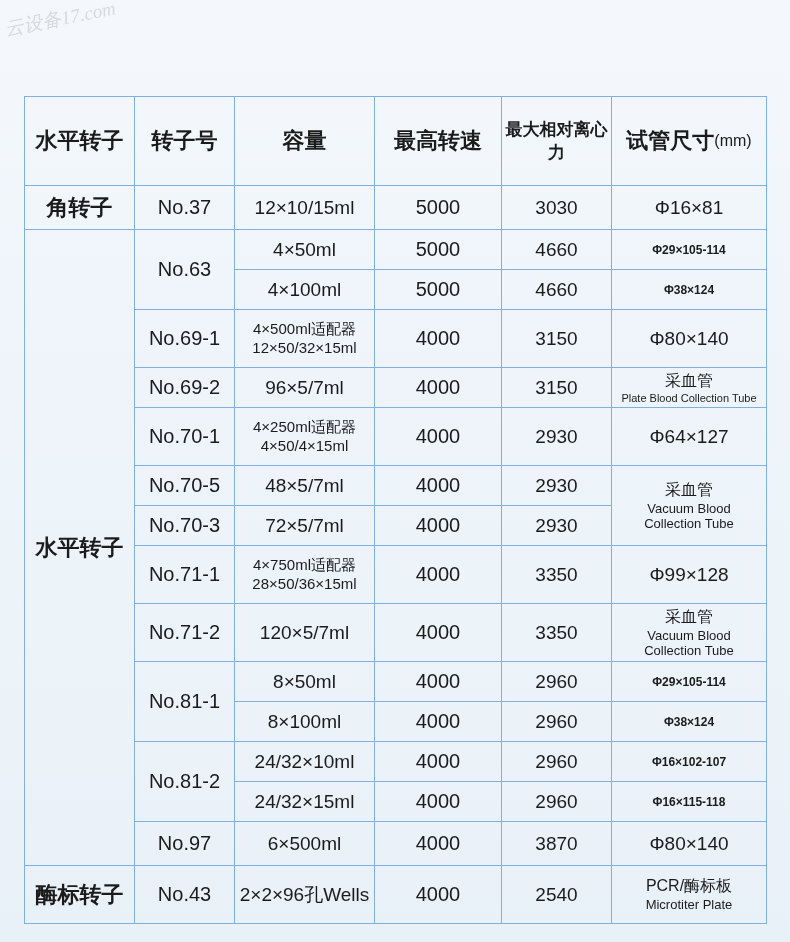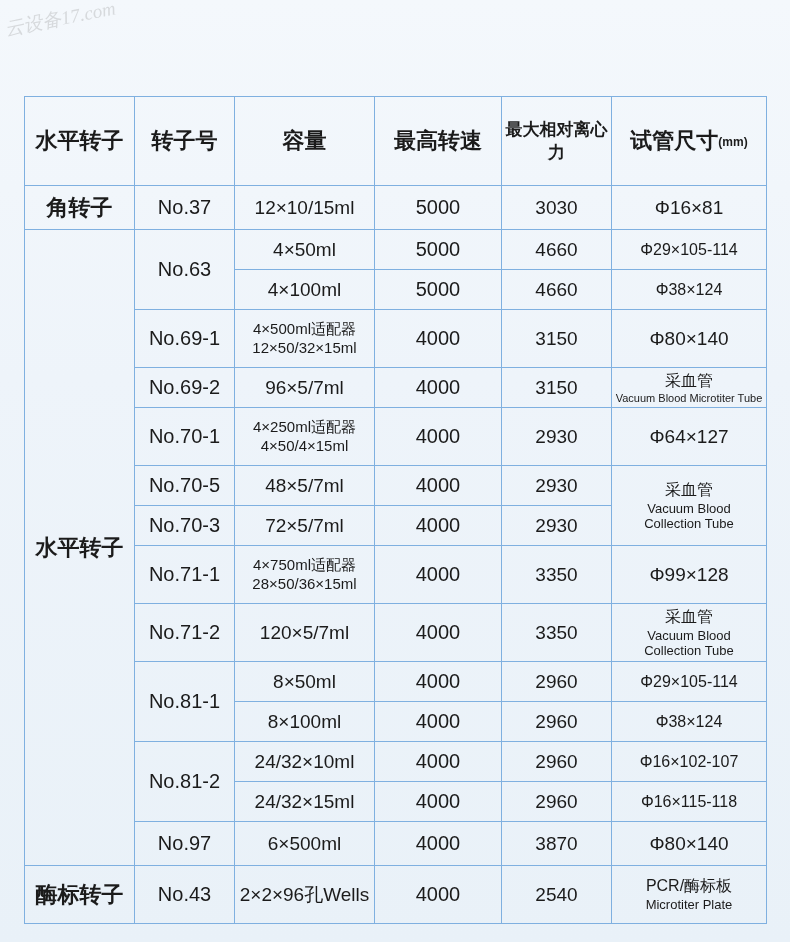--- a/index.html
+++ b/index.html
@@ -72,22 +72,22 @@
     height: 84px;
     font-weight: bold;
     font-size: 22px;
   }
   thead th.small-h {
     font-size: 17px;
     font-weight: bold;
     margin-top: 32px;
   }
   .unit {
-    font-size: 12px;
-    font-weight: bold;
+    font-size: 16px;
+    font-weight: normal;
     vertical-align: 2px;
   }
   td.rtype {
     font-size: 22px;
     font-weight: bold;
     margin-left: 32px;
   }
   td.rno {
     font-size: 20px;
     margin-left: 8px;
@@ -102,21 +102,22 @@
   td.speed {
     font-size: 20px;
   }
   td.rcf {
     font-size: 19px;
   }
   td.tube {
     font-size: 19px;
   }
   td.tube.mid {
-    font-size: 16px;
+    font-size: 12px;
+    font-weight: bold;
   }
   td.tube .cn {
     font-size: 16px;
     display: block;
   }
   td.tube .en {
     font-size: 11px;
     display: block;
     line-height: 1.15;
   }
@@ -190,21 +191,21 @@
         <td class="tube">Φ80×140</td>
       </tr>
 
       <tr class="row-h-2">
         <td class="rno">No.69-2</td>
         <td class="cap">96×5/7ml</td>
         <td class="speed">4000</td>
         <td class="rcf">3150</td>
         <td class="tube">
           <span class="cn">采血管</span>
-          <span class="en">Vacuum Blood Microtiter Tube</span>
+          <span class="en">Plate Blood Collection Tube</span>
         </td>
       </tr>
 
       <tr class="row-h-3">
         <td class="rno">No.70-1</td>
         <td class="cap small"><span>4×250ml适配器</span><br><span>4×50/4×15ml</span></td>
         <td class="speed">4000</td>
         <td class="rcf">2930</td>
         <td class="tube">Φ64×127</td>
       </tr>

